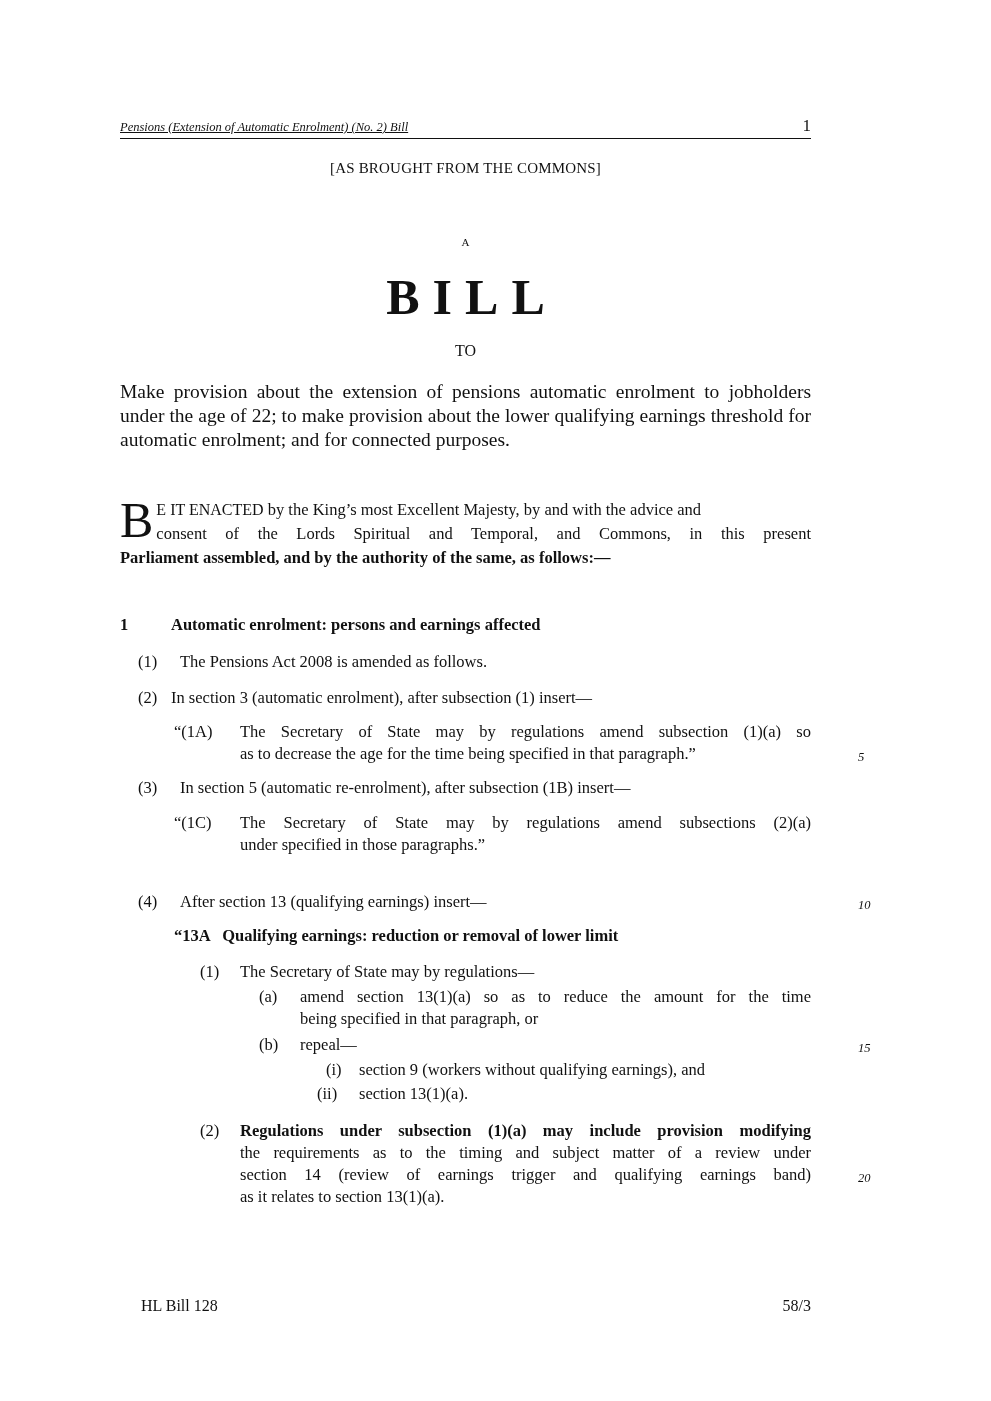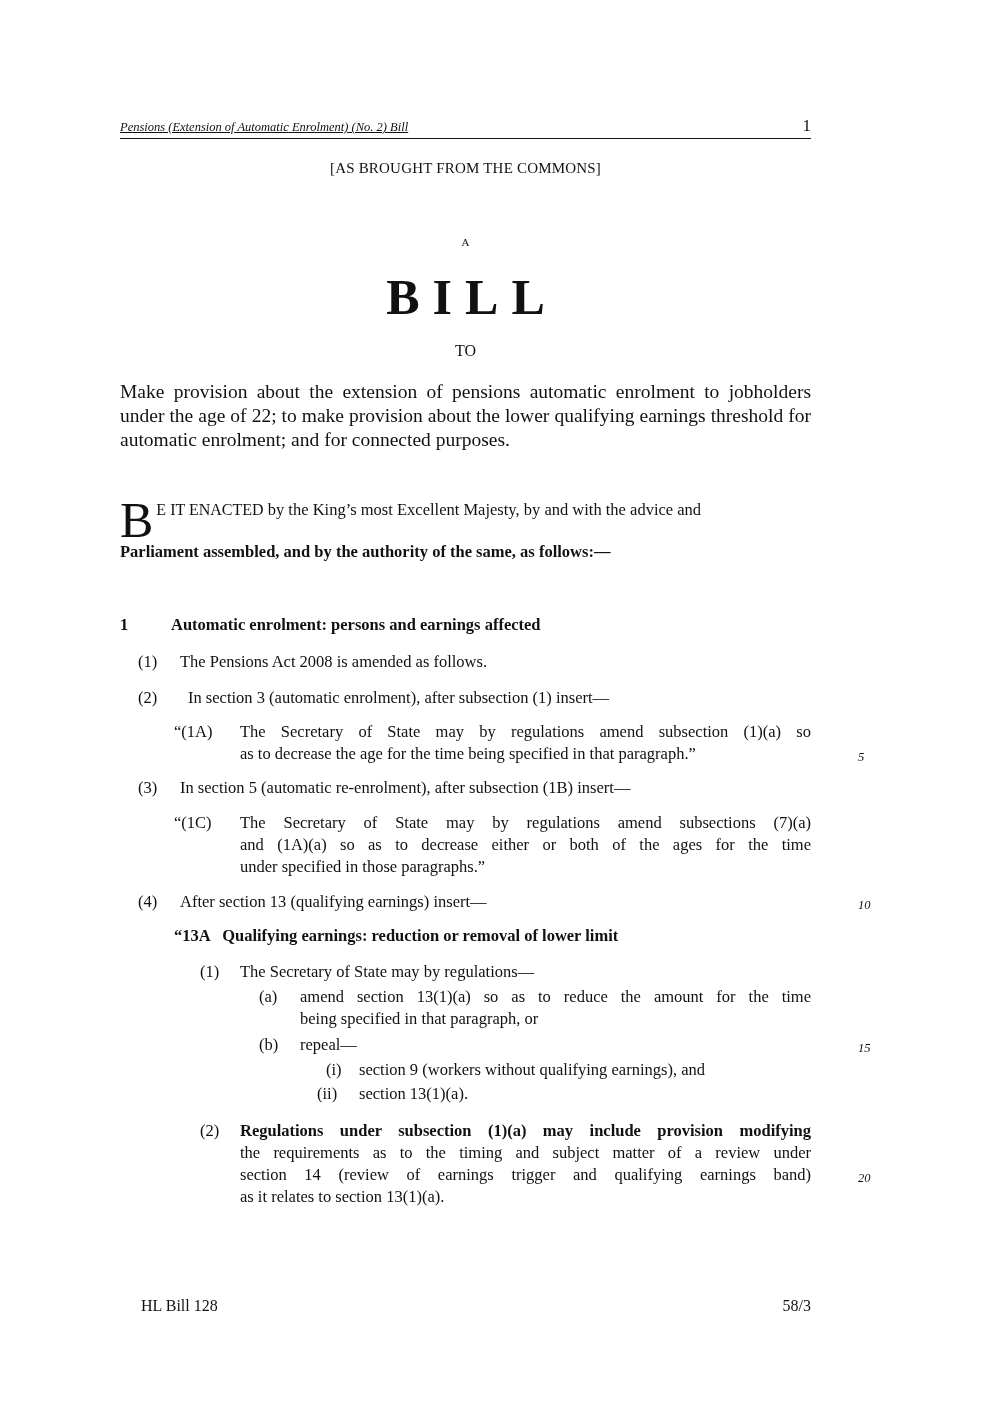--- a/index.html
+++ b/index.html
@@ -40,48 +40,48 @@
 <div class="abs center brought">[AS BROUGHT FROM THE COMMONS]</div>
 <div class="abs center a">A</div>
 <div class="abs center bill">BILL</div>
 <div class="abs center to">TO</div>
 
 <div class="abs long-title">Make provision about the extension of pensions automatic enrolment to jobholders under the age of 22; to make provision about the lower qualifying earnings threshold for automatic enrolment; and for connected purposes.</div>
 
 <div class="abs enact">
   <span class="dropcap">B</span>
   <div><span class="sc">E IT ENACTED</span><span> by the King’s most Excellent Majesty, by and with the advice and</span></div>
+  <div style="text-align-last:justify;">consent of the Lords Spiritual and Temporal, and Commons, in this present</div>
   <div style="clear:both;" class="last">Parliament assembled, and by the authority of the same, as follows:—</div>
 </div>
 
 <div class="abs sec-num">1</div>
 <div class="abs sec-title">Automatic enrolment: persons and earnings affected</div>
 
 <div class="body">
 
   <span class="lbl" style="left:138px;top:651px;">(1)</span>
   <span class="txt" style="left:180px;top:651px;">The Pensions Act 2008 is amended as follows.</span>
 
   <span class="lbl" style="left:138px;top:687px;">(2)</span>
-  <span class="txt" style="left:188px;top:687px;">In section 3 (automatic enrolment), after subsection (1) insert—</span>
+  <span class="txt" style="left:171px;top:687px;">In section 3 (automatic enrolment), after subsection (1) insert—</span>
 
   <span class="lbl" style="left:174px;top:721px;">“(1A)</span>
   <div class="txt" style="left:240px;top:721px;width:571px;">
     <div style="text-align-last:justify;">The Secretary of State may by regulations amend subsection (1)(a) so</div>
     <div>as to decrease the age for the time being specified in that paragraph.”</div>
   </div>
   <span class="ln" style="top:746px;">5</span>
 
   <span class="lbl" style="left:138px;top:777px;">(3)</span>
   <span class="txt" style="left:180px;top:777px;">In section 5 (automatic re-enrolment), after subsection (1B) insert—</span>
 
   <span class="lbl" style="left:174px;top:812px;">“(1C)</span>
   <div class="txt" style="left:240px;top:812px;width:571px;">
-    <div style="text-align-last:justify;">The Secretary of State may by regulations amend subsections (7)(a)</div>
-    <div style="text-align-last:justify;">and (1A)(a) so as to decrease either or both of the ages for the time</div>
+    <div style="text-align-last:justify;">The Secretary of State may by regulations amend subsections (2)(a)</div>
     <div>under specified in those paragraphs.”</div>
   </div>
 
   <span class="lbl" style="left:138px;top:891px;">(4)</span>
   <span class="txt" style="left:180px;top:891px;">After section 13 (qualifying earnings) insert—</span>
   <span class="ln" style="top:894px;">10</span>
 
   <span class="lbl bold" style="left:174px;top:925px;white-space:pre;">“13A   Qualifying earnings: reduction or removal of lower limit</span>
 
   <span class="lbl" style="left:200px;top:961px;">(1)</span>

